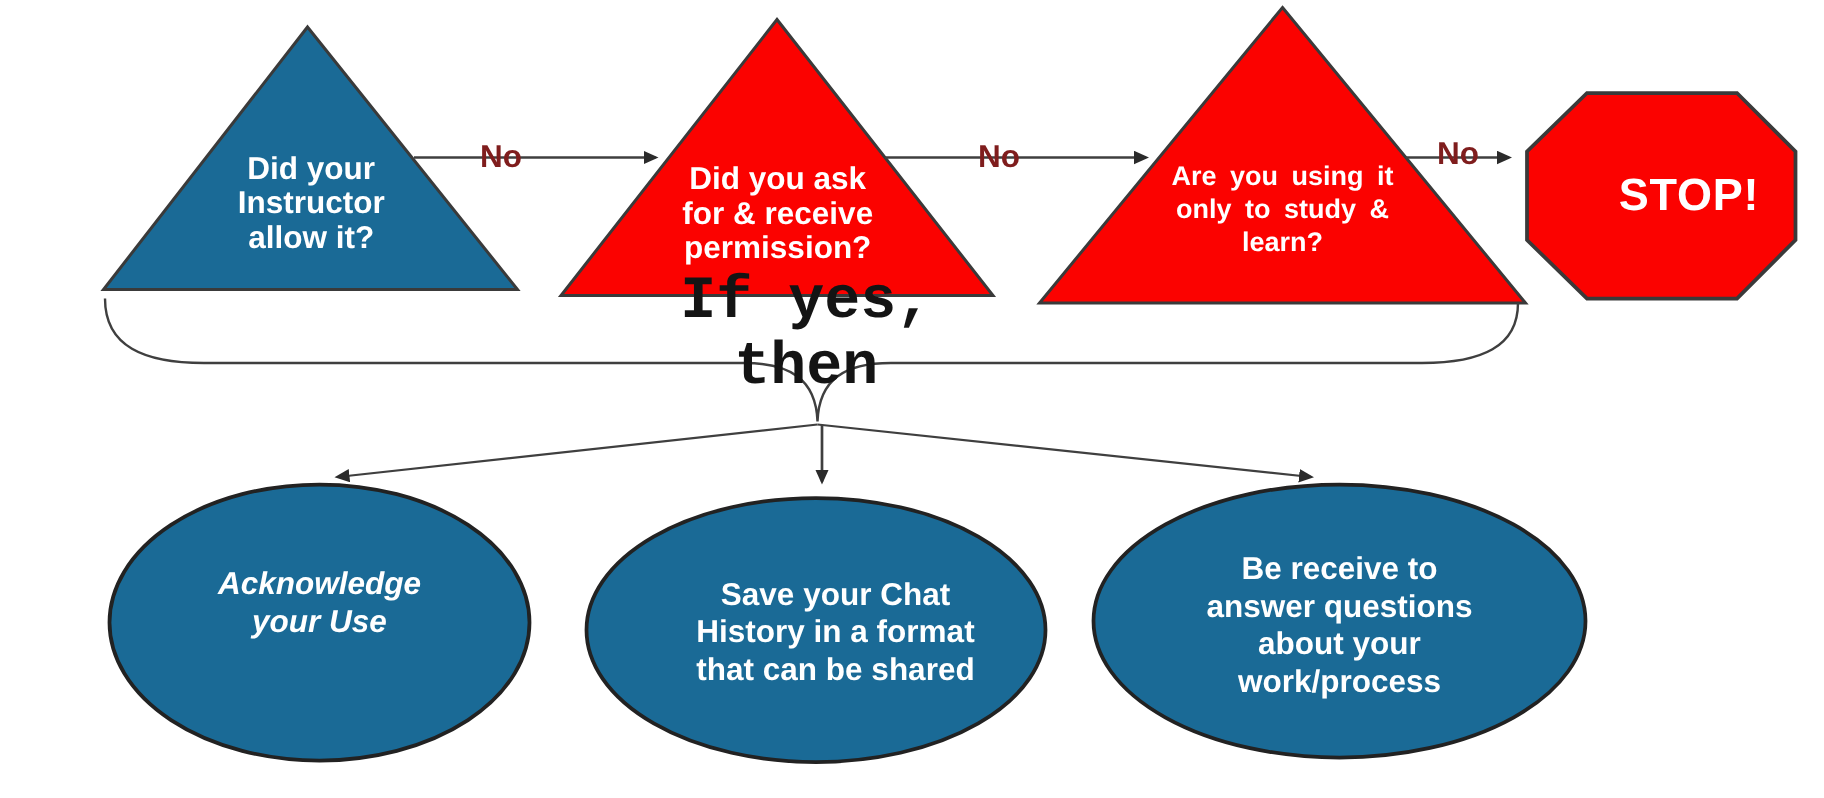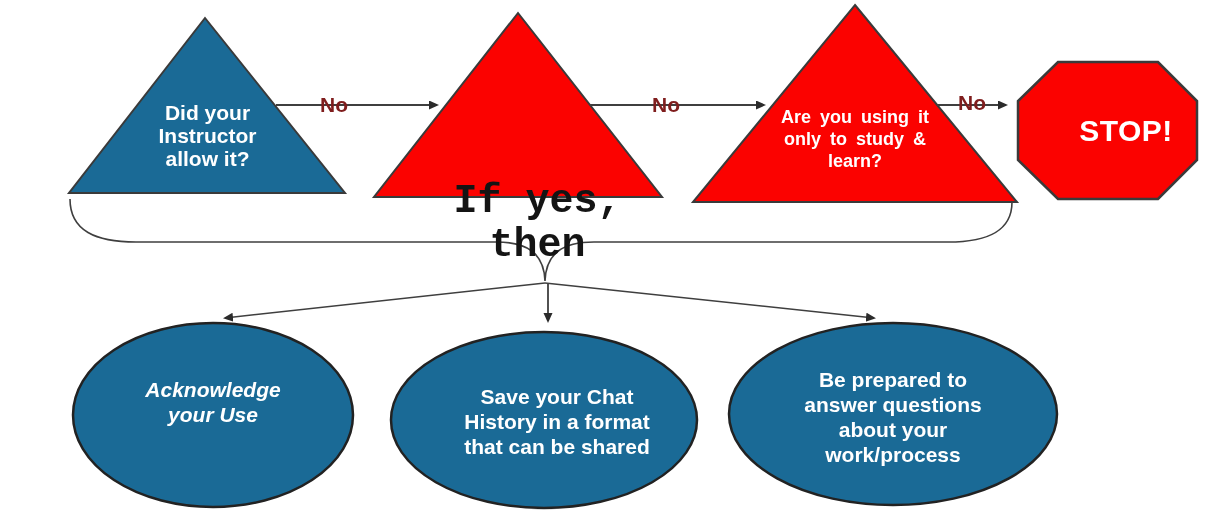--- a/index.html
+++ b/index.html
@@ -50,35 +50,38 @@
     <line x1="545" y1="283" x2="874" y2="318" stroke="#3F3F3F" stroke-width="1.5" marker-end="url(#ah)"></line>
 
     <ellipse cx="213" cy="415" rx="140" ry="92" fill="#1A6A96" stroke="#222222" stroke-width="2.5"></ellipse>
     <ellipse cx="544" cy="420" rx="153" ry="88" fill="#1A6A96" stroke="#222222" stroke-width="2.5"></ellipse>
     <ellipse cx="893" cy="414" rx="164" ry="91" fill="#1A6A96" stroke="#222222" stroke-width="2.5"></ellipse>
   </svg>
 
   <div class="lbl tri-lbl" style="left:105px; top:88px; width:205px; height:95px;">Did your
 Instructor
 allow it?</div>
+  <div class="lbl tri-lbl" style="left:416px; top:96px; width:205px; height:92px;">Did you ask
+for &amp; receive
+permission?</div>
   <div class="lbl tri-lbl small" style="left:740px; top:96px; width:230px; height:86px;">Are you using it
 only to study &amp;
 learn?</div>
 
   <div class="lbl no-lbl" style="left:312px; top:92px; width:44px; height:26px;">No</div>
   <div class="lbl no-lbl" style="left:644px; top:92px; width:44px; height:26px;">No</div>
   <div class="lbl no-lbl" style="left:950px; top:90px; width:44px; height:26px;">No</div>
 
   <div class="lbl stop-lbl" style="left:1018px; top:62px; width:216px; height:137px;">STOP!</div>
 
   <div class="lbl ifyes-lbl" style="left:405px; top:202px; width:265px; height:44px;font-family:Liberation Mono, monospace;">If yes, then</div>
 
   <div class="lbl ell-lbl" style="left:93px; top:358px; width:240px; height:88px;font-style:italic;">Acknowledge
 your Use</div>
   <div class="lbl ell-lbl" style="left:415px; top:376px; width:284px; height:90px;">Save your Chat
 History in a format
 that can be shared</div>
-  <div class="lbl ell-lbl" style="left:751px; top:362px; width:284px; height:110px;">Be prepared to
+  <div class="lbl ell-lbl" style="left:751px; top:362px; width:284px; height:110px;">Be receive to
 answer questions
 about your
 work/process</div>
 
 </div>
 
 </body></html>

